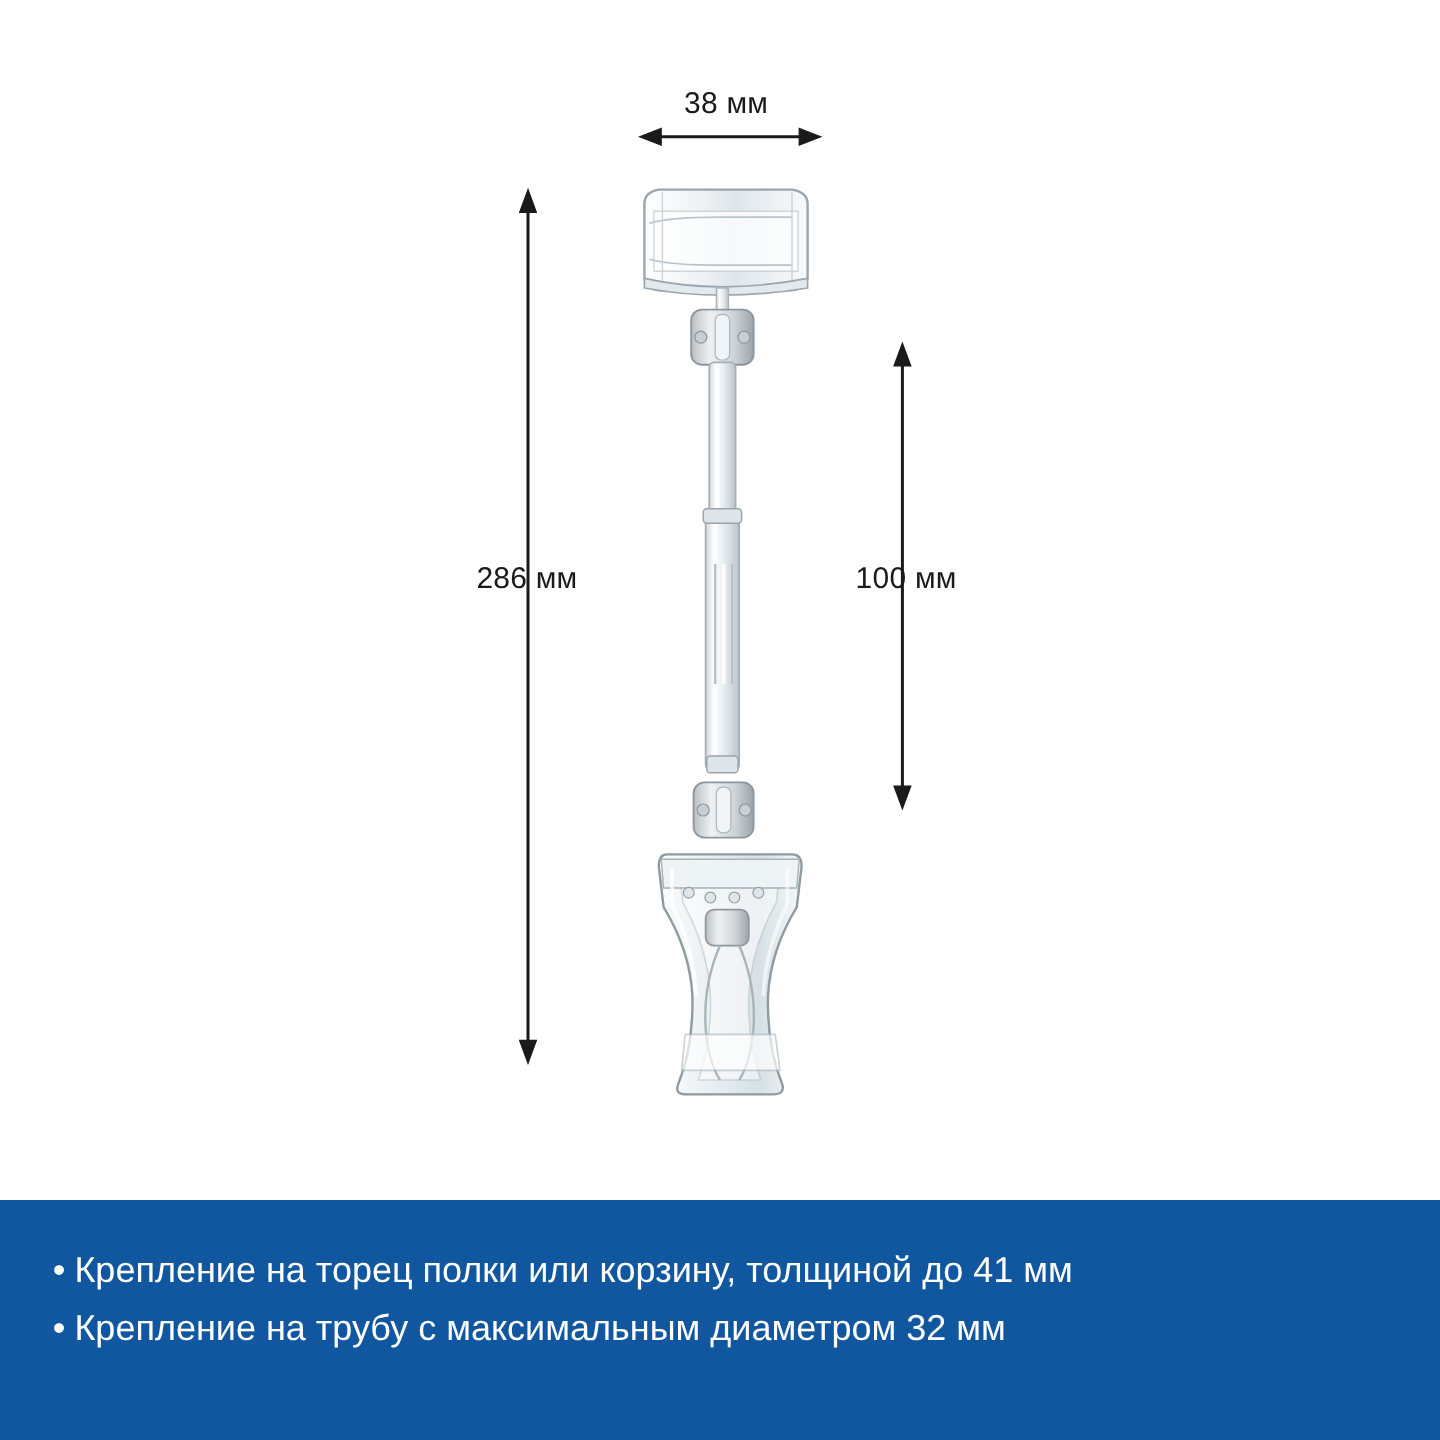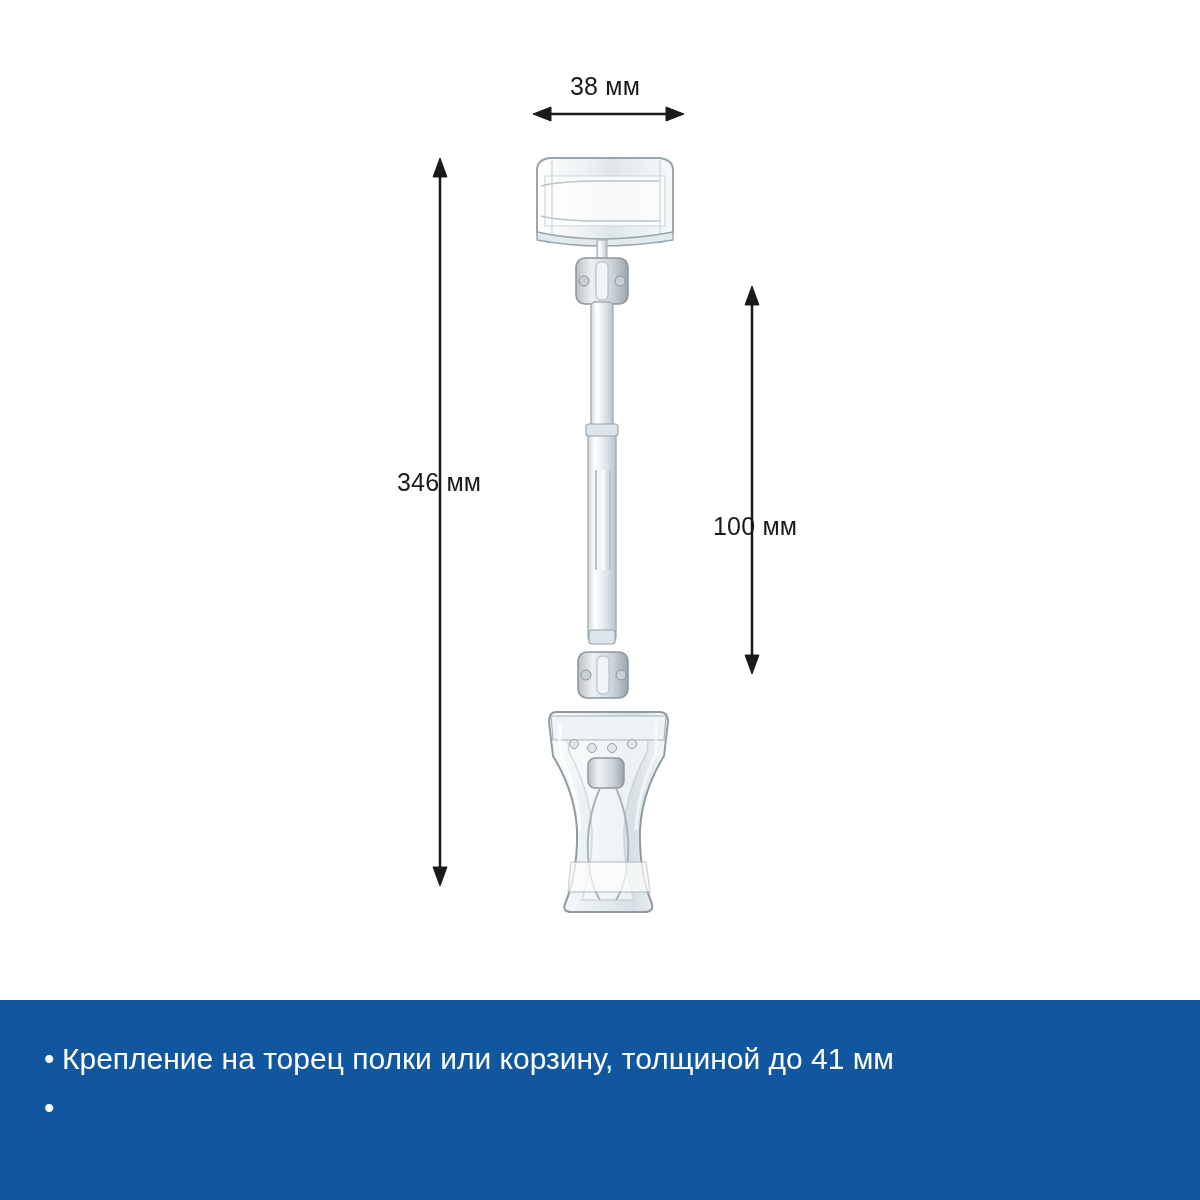--- a/index.html
+++ b/index.html
@@ -47,21 +47,20 @@
     left: 570px;
     top: 72px;
   }
   #label-total-height {
     left: 397px;
     top: 468px;
   }
   #label-pole-height {
     left: 713px;
     top: 468px;
-    margin-top: 44px;
   }
 
   
   #features-banner {
     position: absolute;
     left: 0;
     top: 1000px;
     width: 1200px;
     height: 200px;
     background: #1057a0;
@@ -206,28 +205,29 @@
           <path d="M571,862 L646,862 L650,892 L568,892 Z" fill="#ffffff" opacity="0.7" stroke="#b4bfc5" stroke-width="1.3"></path>
 
           <path d="M560,724 L560,754 Q578,790 580,830" fill="none" stroke="#ffffff" stroke-width="3" opacity="0.85"></path>
           <path d="M656,724 L656,754 Q638,790 636,830" fill="none" stroke="#ffffff" stroke-width="3" opacity="0.6"></path>
         </g>
       </g>
     </svg>
 
     <div class="dim-label" id="label-width">38 мм</div>
 
-    <div class="dim-label" id="label-total-height">346 мм</div>
+    <div class="dim-label" id="label-total-height">286 мм</div>
 
     <div class="dim-label" id="label-pole-height">100 мм</div>
   </div>
 
   <div id="features-banner">
     <div class="feature-item">
       <span class="feature-bullet">•</span>
       <span class="feature-text">Крепление на торец полки или корзину, толщиной до 41 мм</span>
     </div>
     <div class="feature-item">
       <span class="feature-bullet">•</span>
+      <span class="feature-text">Крепление на трубу с максимальным диаметром 32 мм</span>
     </div>
   </div>
 
 </div>
 
 </body></html>

